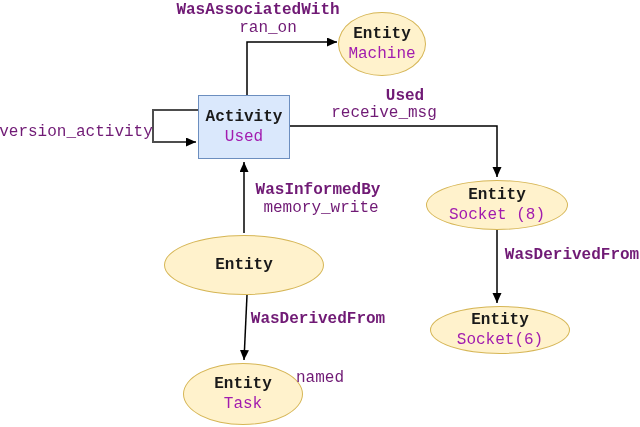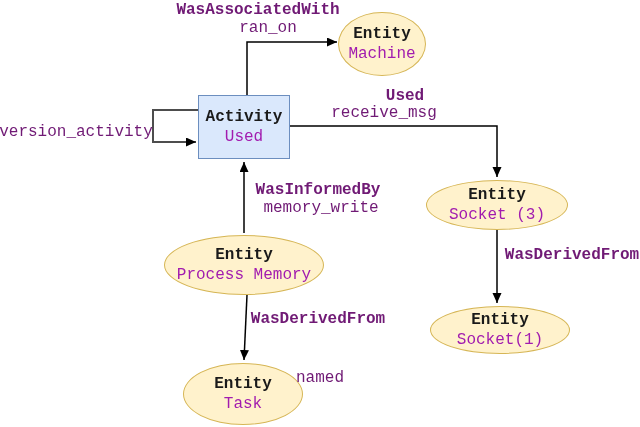--- a/index.html
+++ b/index.html
@@ -102,31 +102,30 @@
     <div class="nlabel">Used</div>
   </div>
 
   <div class="node ellipse" style="left:338px; top:12px; width:88px; height:64px;">
     <div class="ntype">Entity</div>
     <div class="nlabel">Machine</div>
   </div>
 
   <div class="node ellipse" style="left:426px; top:180px; width:142px; height:50px;">
     <div class="ntype">Entity</div>
-    <div class="nlabel">Socket (3)</div>
+    <div class="nlabel">Socket (8)</div>
   </div>
 
   <div class="node ellipse" style="left:430px; top:306px; width:140px; height:48px;">
     <div class="ntype">Entity</div>
-    <div class="nlabel">Socket(1)</div>
+    <div class="nlabel">Socket(6)</div>
   </div>
 
   <div class="node ellipse" style="left:164px; top:235px; width:160px; height:60px;">
     <div class="ntype">Entity</div>
-    <div class="nlabel">Process Memory</div>
   </div>
 
   <div class="node ellipse" style="left:183px; top:363px; width:120px; height:62px;">
     <div class="ntype">Entity</div>
     <div class="nlabel">Task</div>
   </div>
 
   <div class="elabel rel" style="left:258px; top:2px;">WasAssociatedWith</div>
   <div class="elabel ename" style="left:268px; top:20px;">ran_on</div>
 

